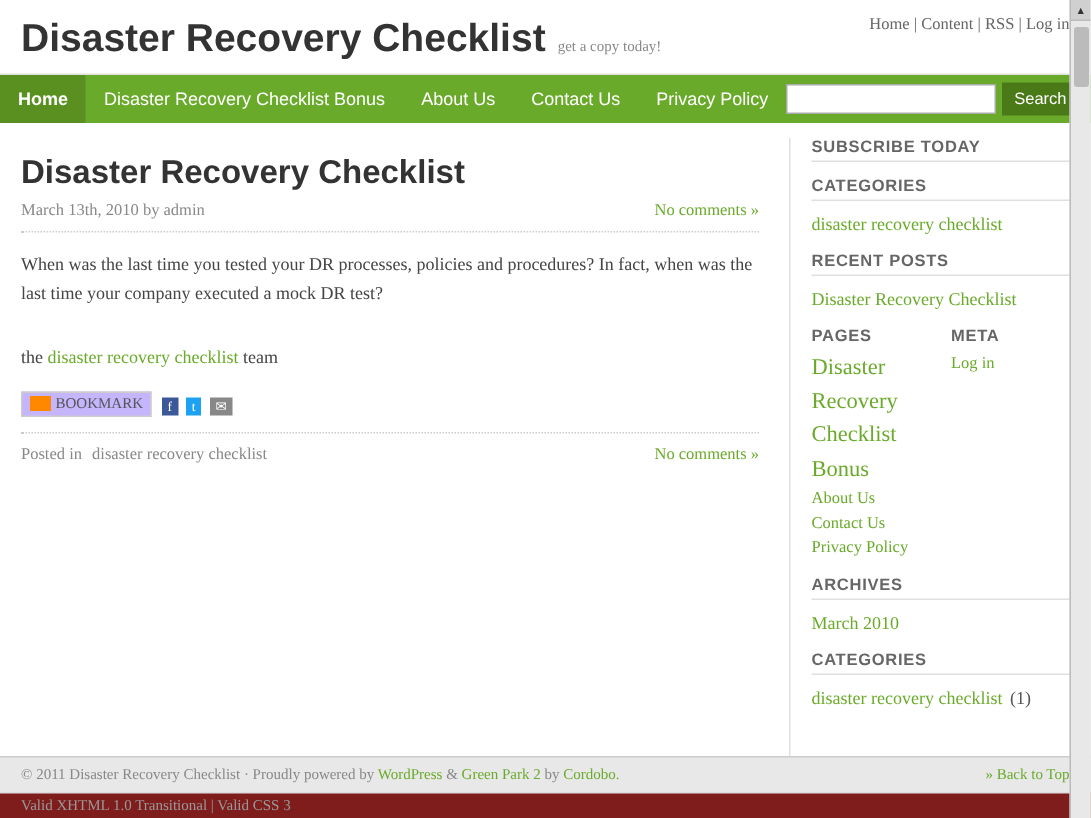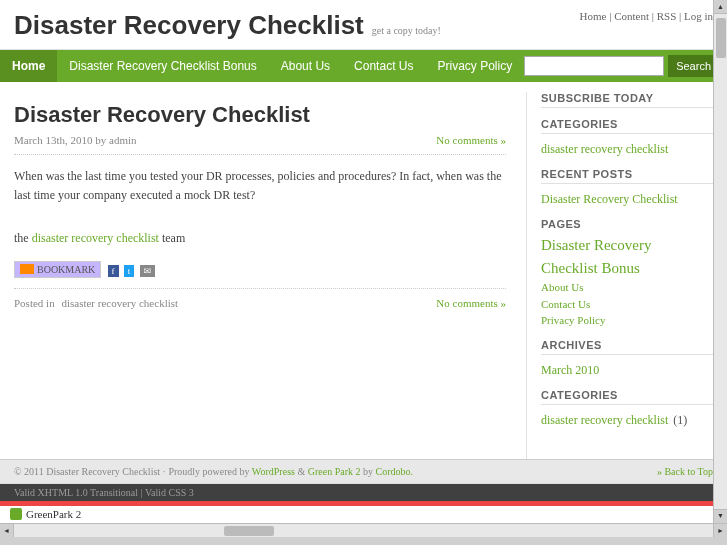--- a/index.html
+++ b/index.html
@@ -50,21 +50,21 @@
     .sidebar-title { font-size: 11px; font-weight: bold; color: #666; text-transform: uppercase; letter-spacing: 0.5px; border-bottom: 1px solid #e0e0e0; padding-bottom: 3px; margin-bottom: 6px; font-family: Arial, sans-serif; }
     .sidebar-link { display: block; color: #6aaa2a; text-decoration: none; font-size: 12px; line-height: 1.5; }
     .sidebar-columns { display: flex; gap: 10px; }
     .sidebar-col { flex: 1; }
     .sidebar-col-title { font-size: 11px; font-weight: bold; color: #666; text-transform: uppercase; letter-spacing: 0.5px; margin-bottom: 4px; font-family: Arial, sans-serif; }
 
     
     #site-footer { background: #e8e8e8; border-top: 1px solid #ccc; padding: 6px 14px; font-size: 10px; color: #888; display: flex; justify-content: space-between; align-items: center; }
     #site-footer a { color: #6aaa2a; text-decoration: none; }
     #back-to-top { color: #6aaa2a; font-size: 10px; text-decoration: none; }
-    #footer-valid { font-size: 10px; color: #999; padding: 3px 14px; background: #404040; border-top: 1px solid #ddd; }
+    #footer-valid { font-size: 10px; color: #999; padding: 3px 14px; background: #7f1d1d; border-top: 1px solid #ddd; }
 
     
     #bottom-bar { background: #fff; height: 22px; display: flex; align-items: center; padding: 0 10px; border-top: 5px solid #ef4444; font-size: 11px; }
     .green-dot { width: 12px; height: 12px; background: #6aaa2a; border-radius: 2px; margin-right: 4px; display: inline-block; }
 
     #outer-wrapper { position: relative; width: 727px; }
   </style>
 </head>
 <body>
 
@@ -148,20 +148,24 @@
         </div>
         <div class="sidebar-section">
           <div class="sidebar-columns">
             <div class="sidebar-col">
               <div class="sidebar-col-title">PAGES</div>
               <a class="sidebar-link" href="#" style="font-size:15px; line-height:1.5;">Disaster Recovery<br>Checklist Bonus</a>
               <a class="sidebar-link" href="#" style="font-size:11px;">About Us</a>
               <a class="sidebar-link" href="#" style="font-size:11px;">Contact Us</a>
               <a class="sidebar-link" href="#" style="font-size:11px;">Privacy Policy</a>
             </div>
+            <div class="sidebar-col">
+              <div class="sidebar-col-title">META</div>
+              <a class="sidebar-link" href="#" style="font-size:11px;">Log in</a>
+            </div>
           </div>
         </div>
         <div class="sidebar-section">
           <div class="sidebar-title">ARCHIVES</div>
           <a class="sidebar-link" href="#">March 2010</a>
         </div>
         <div class="sidebar-section">
           <div class="sidebar-title">CATEGORIES</div>
           <span>
             <a class="sidebar-link" href="#" style="display:inline;">disaster recovery checklist</a>

